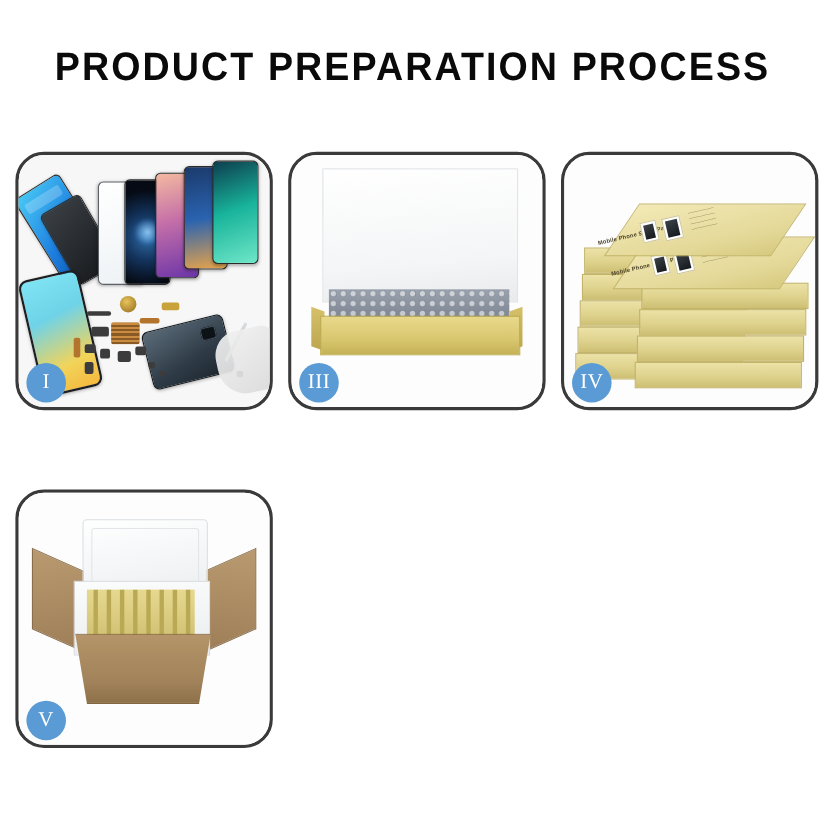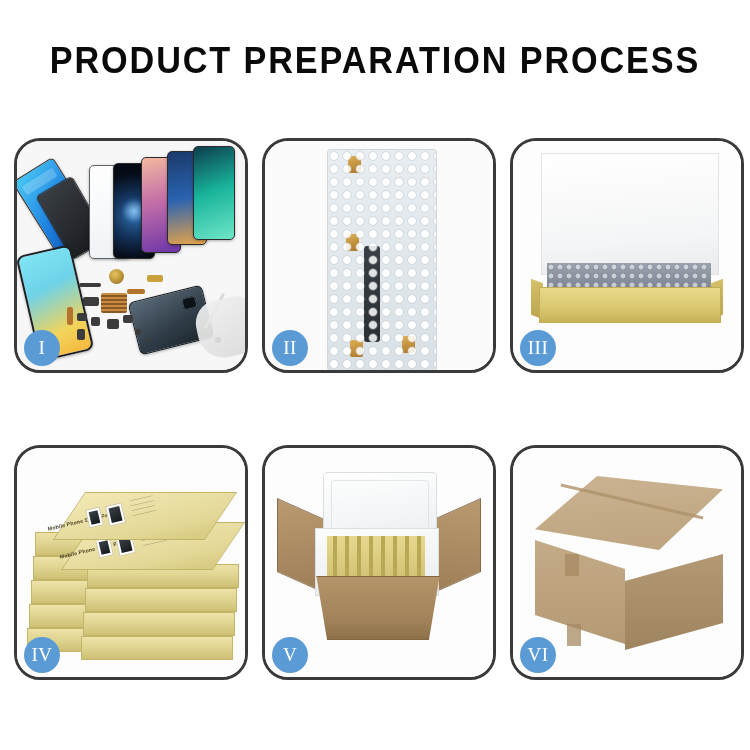--- a/index.html
+++ b/index.html
@@ -317,34 +317,20 @@
         <div class="chip" style="left:60px;top:188px;width:8px;height:11px;"></div>
         <div class="chip" style="left:118px;top:188px;width:6px;height:6px;"></div>
         <div class="chip" style="left:128px;top:196px;width:5px;height:5px;"></div>
         <div class="chip" style="left:198px;top:196px;width:6px;height:6px;"></div>
         <div class="tool"></div>
         <div class="hand"></div>
       </div>
       <div class="badge">I</div>
     </div>
 
-    <div class="panel">
-      <div class="panel-inner p2">
-        <div class="bw-bag">
-          <div class="bw-screen"></div>
-          <div class="bw-flex"></div>
-          <div class="bw-conn" style="left:20px;top:6px;"></div>
-          <div class="bw-conn" style="left:18px;top:84px;"></div>
-          <div class="bw-conn" style="left:22px;top:190px;"></div>
-          <div class="bw-conn" style="left:74px;top:186px;"></div>
-          <div class="bw-overlay"></div>
-        </div>
-      </div>
-      <div class="badge">II</div>
-    </div>
 
     <div class="panel">
       <div class="panel-inner p3">
         <div class="bx3-lidL"></div>
         <div class="bx3-lidR"></div>
         <div class="bx3-lid"></div>
         <div class="bx3-foam"></div>
         <div class="bx3-side"></div>
         <div class="bx3-side-r"></div>
         <div class="bx3-front"></div>
@@ -411,26 +397,15 @@
           <span style="left:54px"></span>
             <span style="left:66px"></span>
           <span style="left:78px"></span>
             <span style="left:90px"></span>
         </div>
         <div class="c5-front"></div>
       </div>
       <div class="badge">V</div>
     </div>
 
-    <div class="panel">
-      <div class="panel-inner p6">
-        <div class="c6-top"></div>
-        <div class="c6-seam"></div>
-        <div class="c6-left"></div>
-        <div class="c6-right"></div>
-        <div class="tape" style="left:52px; top:106px;"></div>
-        <div class="tape" style="left:54px; top:176px;"></div>
-      </div>
-      <div class="badge">VI</div>
-    </div>
 
   </div>
 </div>
 
 </body></html>

